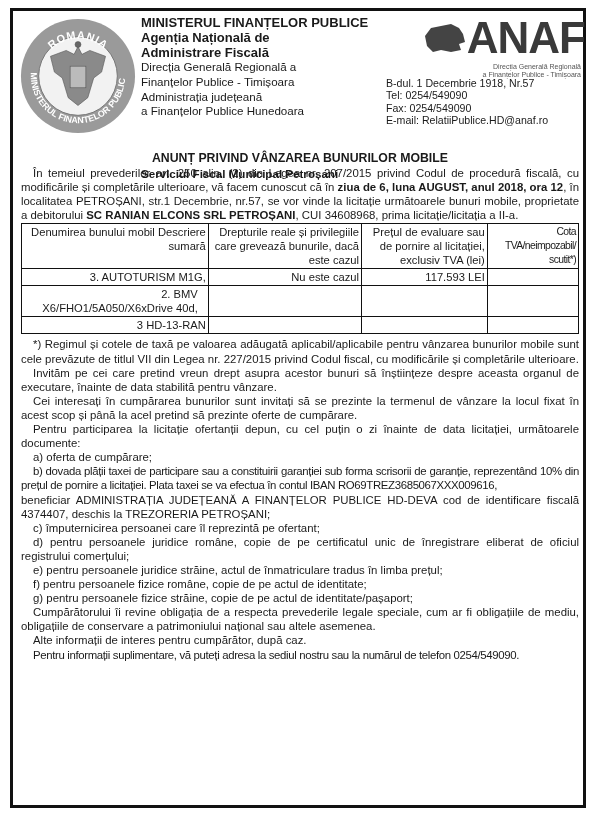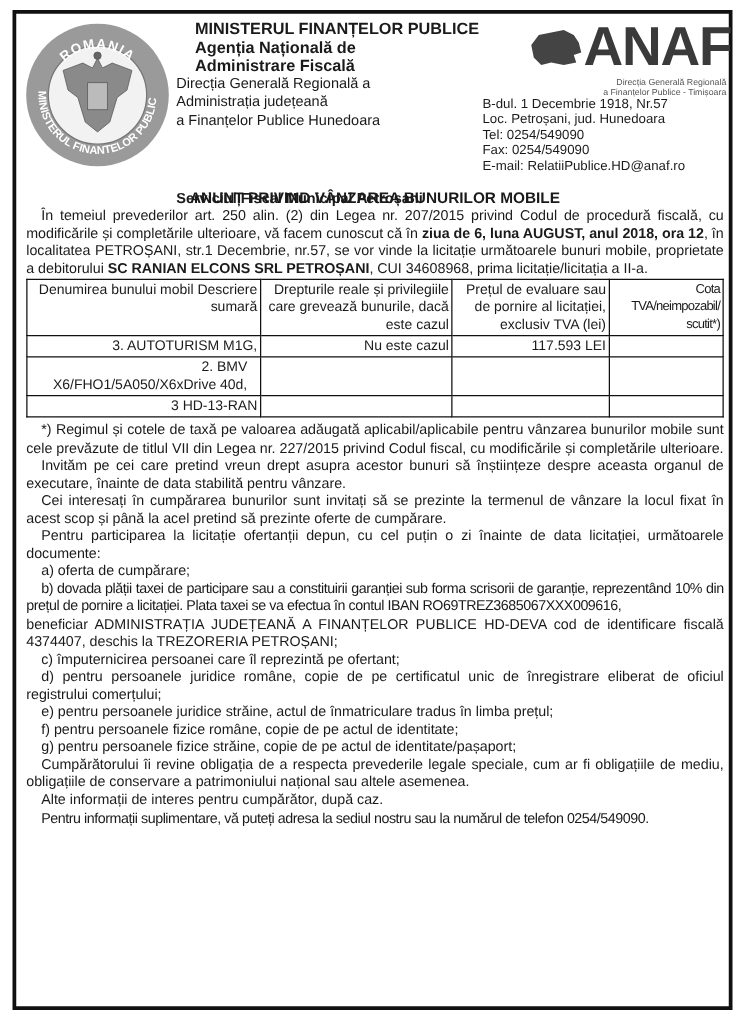--- a/index.html
+++ b/index.html
@@ -4,21 +4,21 @@
 <style>
   html, body { margin: 0; padding: 0; background: #ffffff; }
   body { width: 600px; height: 821px; position: relative; overflow: hidden;
          font-family: "Liberation Sans", sans-serif; color: #1a1a1a; }
   .frame { position: absolute; left: 10px; top: 8px; width: 576px; height: 800px;
            border: 3px solid #111; box-sizing: border-box; background: #fff; }
   .header { position: absolute; left: 0; top: 0; width: 570px; height: 132px; }
   .seal { position: absolute; left: 6px; top: 6px; width: 118px; height: 118px; }
   .inst { position: absolute; left: 128px; top: 4px; width: 280px; font-size: 11.6px; line-height: 14.8px; }
   .inst .b { font-weight: bold; margin-top: 48px; }
-  .inst .big { font-weight: bold; font-size: 13px; line-height: 15px; margin-left: 15px; }
+  .inst .big { font-weight: bold; font-size: 13px; line-height: 15px; }
   .anaf { position: absolute; left: 402px; top: 4px; width: 170px; }
   .anaf-logo { display: flex; align-items: center; justify-content: flex-end; height: 46px; }
   .anaf-word { font-weight: bold; font-size: 44px; letter-spacing: -1px; color: #3a3a3a; line-height: 44px; text-align: right; }
   .anaf-sub { font-size: 7px; line-height: 8px; text-align: right; color: #555; margin-top: 2px; padding-right: 4px; }
   .addr { position: absolute; left: 373px; top: 66px; width: 200px; font-size: 10.6px; line-height: 12.4px; }
   .body { position: absolute; left: 8px; top: 140px; width: 558px; font-size: 11.4px; line-height: 14.1px; }
   .title { text-align: center; font-weight: bold; font-size: 12.3px; margin-bottom: 1px; }
   p { margin: 0; text-align: justify; text-indent: 12px; }
   p.ni { text-indent: 0; }
   .cond { letter-spacing: -0.35px; }
@@ -54,39 +54,39 @@
         <rect x="52" y="50" width="16" height="22" fill="#bbb"></rect>
         <circle cx="60" cy="28" r="3" fill="#666"></circle>
       </g>
     </svg>
 
     <div class="inst">
       <div class="big">MINISTERUL FINANȚELOR PUBLICE</div>
       <div class="big">Agenția Națională de</div>
       <div class="big">Administrare Fiscală</div>
       <div>Direcția Generală Regională a</div>
+      <div>Finanțelor Publice - Timișoara</div>
       <div>Administrația județeană</div>
       <div>a Finanțelor Publice Hunedoara</div>
       <div class="b">Serviciul Fiscal Municipal Petroșani</div>
     </div>
 
     <div class="anaf">
       <div class="anaf-logo">
         <svg width="44" height="32" viewBox="0 0 44 32">
           <path d="M2 14 L8 6 L18 4 L28 2 L36 6 L40 12 L42 20 L36 22 L38 28 L28 30 L18 28 L10 30 L4 24 Z" fill="#444"></path>
         </svg>
         <span class="anaf-word">ANAF</span>
       </div>
       <div class="anaf-sub">Direcția Generală Regională</div>
       <div class="anaf-sub" style="margin-top:0">a Finanțelor Publice - Timișoara</div>
     </div>
 
     <div class="addr">
       <div>B-dul. 1 Decembrie 1918, Nr.57</div>
-      <div>Loc. Petroșani, jud. Hunedoara</div>
       <div>Tel: 0254/549090</div>
       <div>Fax: 0254/549090</div>
       <div>E-mail: RelatiiPublice.HD@anaf.ro</div>
     </div>
   </div>
 
   <div class="body">
     <div class="title">ANUNȚ PRIVIND VÂNZAREA BUNURILOR MOBILE</div>
 
     <p><span>În temeiul prevederilor art. 250 alin. (2) din Legea nr. 207/2015 privind Codul de procedură fiscală, cu modificările și completările ulterioare, vă facem cunoscut că în </span><b>ziua de 6, luna AUGUST, anul 2018, ora 12</b><span>, în localitatea PETROȘANI, str.1 Decembrie, nr.57, se vor vinde la licitație următoarele bunuri mobile, proprietate a debitorului </span><b>SC RANIAN ELCONS SRL PETROȘANI</b><span>, CUI 34608968, prima licitație/licitația a II-a.</span></p>

